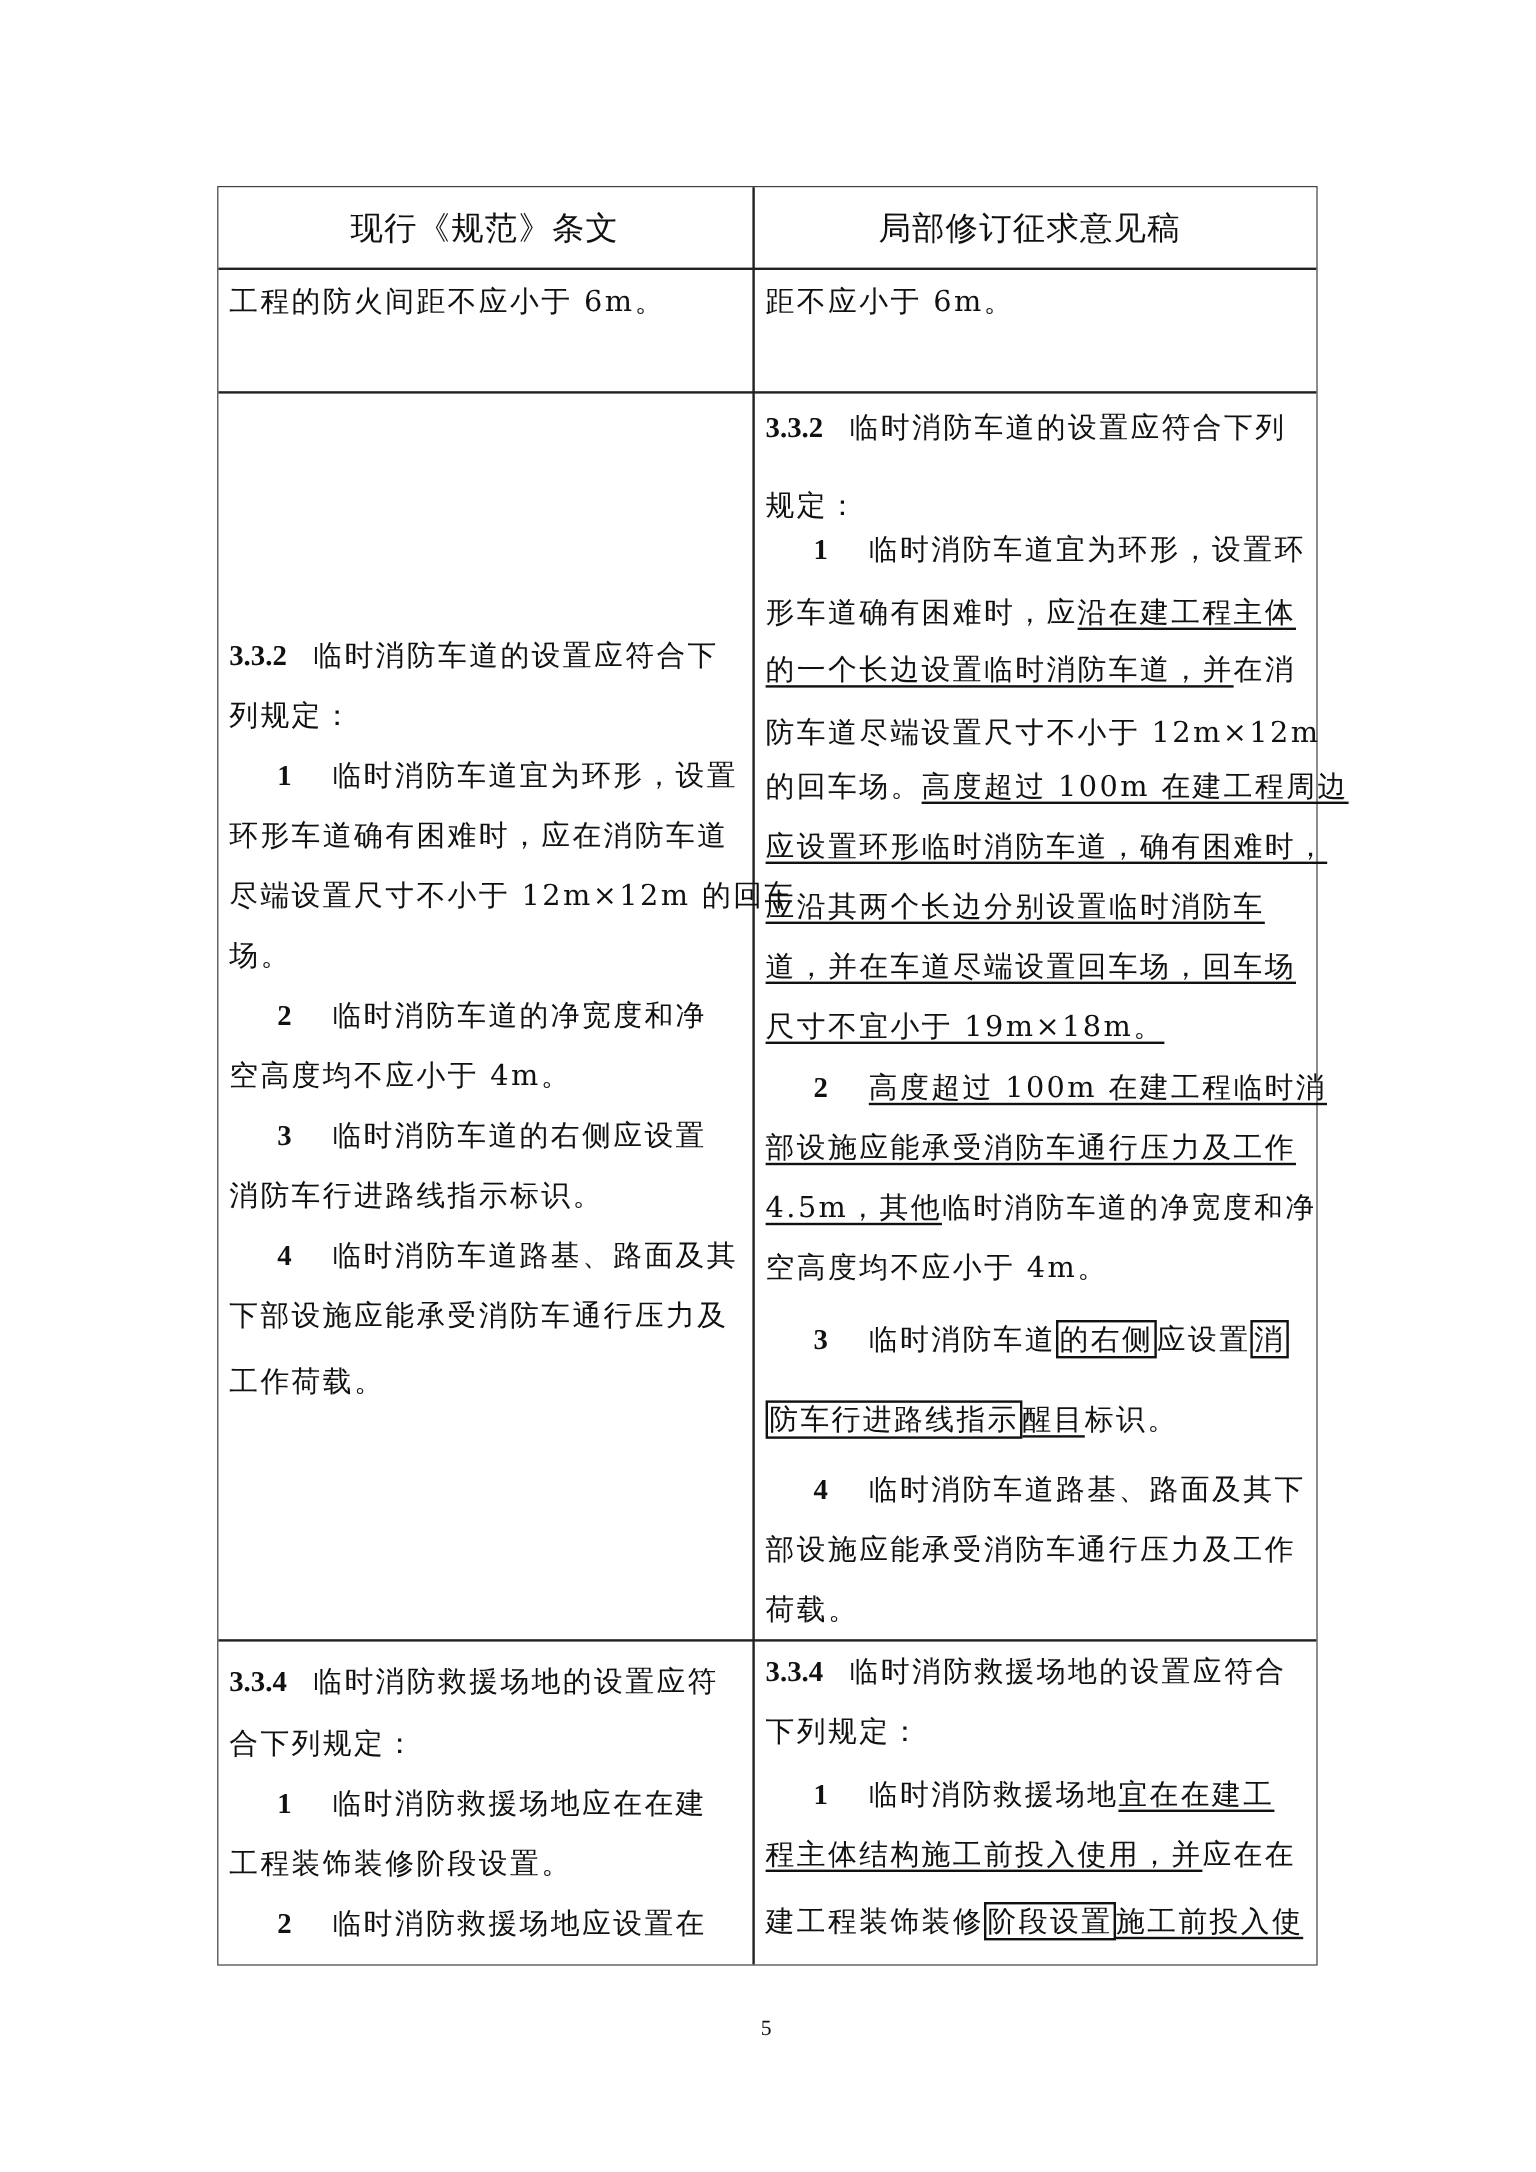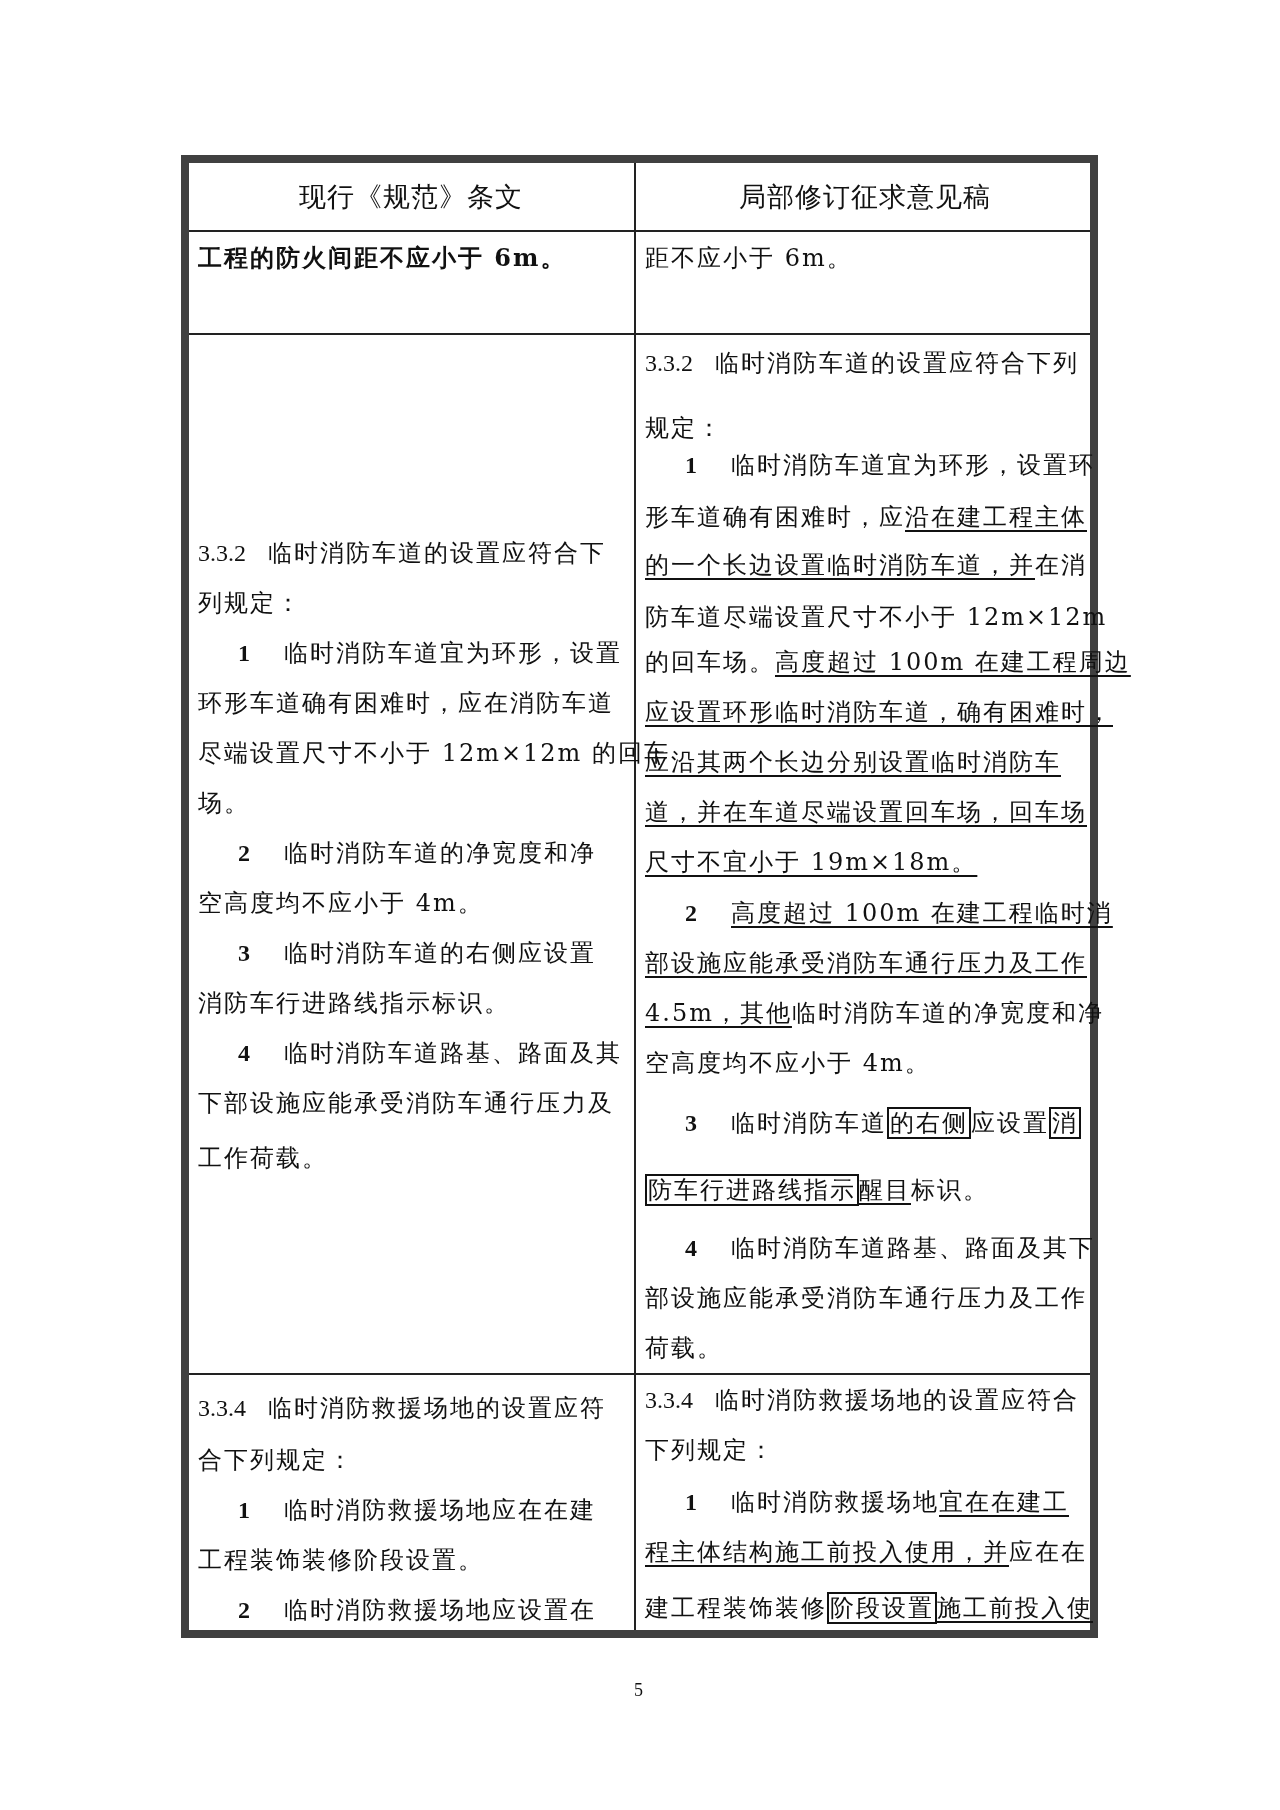--- a/index.html
+++ b/index.html
@@ -1,31 +1,31 @@
 <!DOCTYPE html>
 <html><head>
 <meta charset="utf-8">
 <style>
   html, body { margin:0; padding:0; background:#ffffff; }
   body { width:1280px; height:1810px; position:relative; overflow:hidden;
          font-family:"DejaVu Serif","Liberation Serif",serif; color:#111; }
   .page { position:absolute; left:0; top:0; width:1280px; height:1810px; }
   .table { position:absolute; left:181px; top:155px; width:917px; height:1483px;
-           border:8px solid #404040; box-sizing:border-box; }
+           border:1px solid #404040; box-sizing:border-box; }
   .hline { position:absolute; left:0; right:0; height:2px; background:#222; }
   .vline { position:absolute; top:0; bottom:0; width:2px; background:#222; left:445px; }
   .cell { position:absolute; }
   .line { position:absolute; left:0; white-space:nowrap; font-size:24px; line-height:30px;
           height:30px; letter-spacing:2px; }
   .hdr { position:absolute; font-size:27px; white-space:nowrap; letter-spacing:1px; transform:translateX(-50%); }
-  .b { font-weight:normal; font-family:"Liberation Serif",serif; letter-spacing:0; }
+  .b { font-weight:bold; font-family:"Liberation Serif",serif; letter-spacing:0; }
   .num { font-weight:bold; font-family:"Liberation Serif",serif; display:inline-block; width:46px; }
   .u { text-decoration:underline; text-underline-offset:5px; text-decoration-thickness:1.5px; }
   .box { border:2px solid #111; padding:0 1px; }
-  .bold-all { font-weight:bold; }
+  .bold-all { font-weight:normal; }
   .pagenum { position:absolute; left:634px; top:1680px; font-size:18px; font-family:"Liberation Serif",serif; }
 </style>
 </head>
 <body>
 
 <div class="page">
   <div class="table">
 
     <div class="hline" style="top:67px"></div>
     <div class="hline" style="top:170px"></div>

